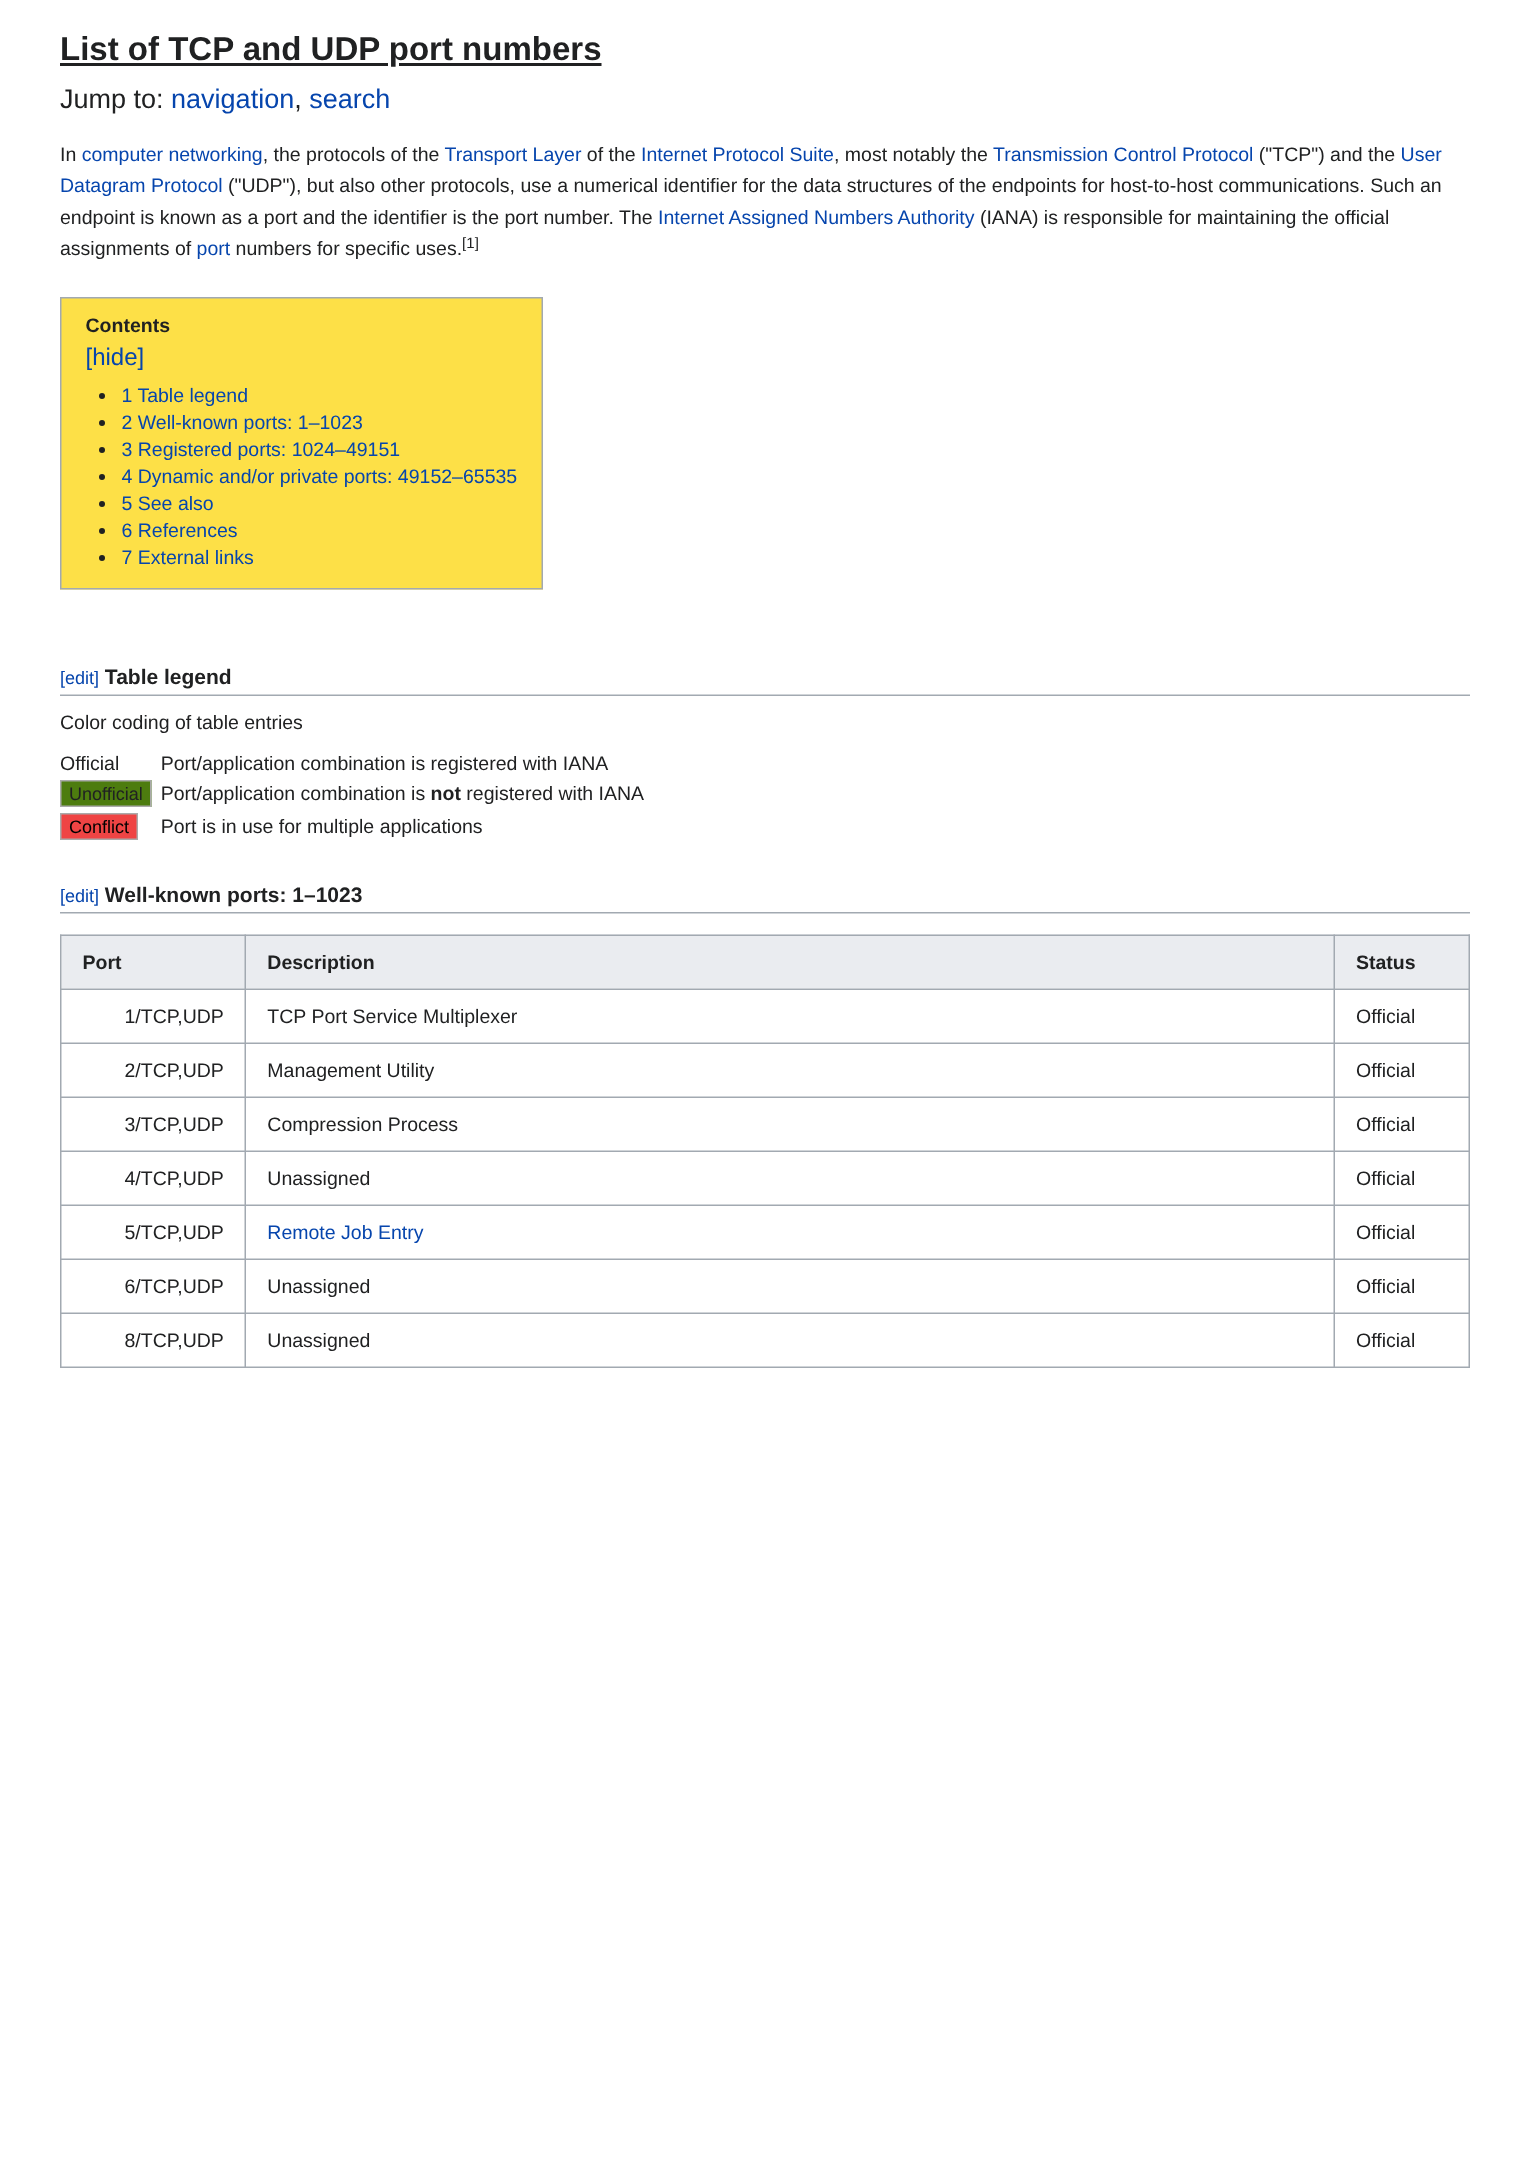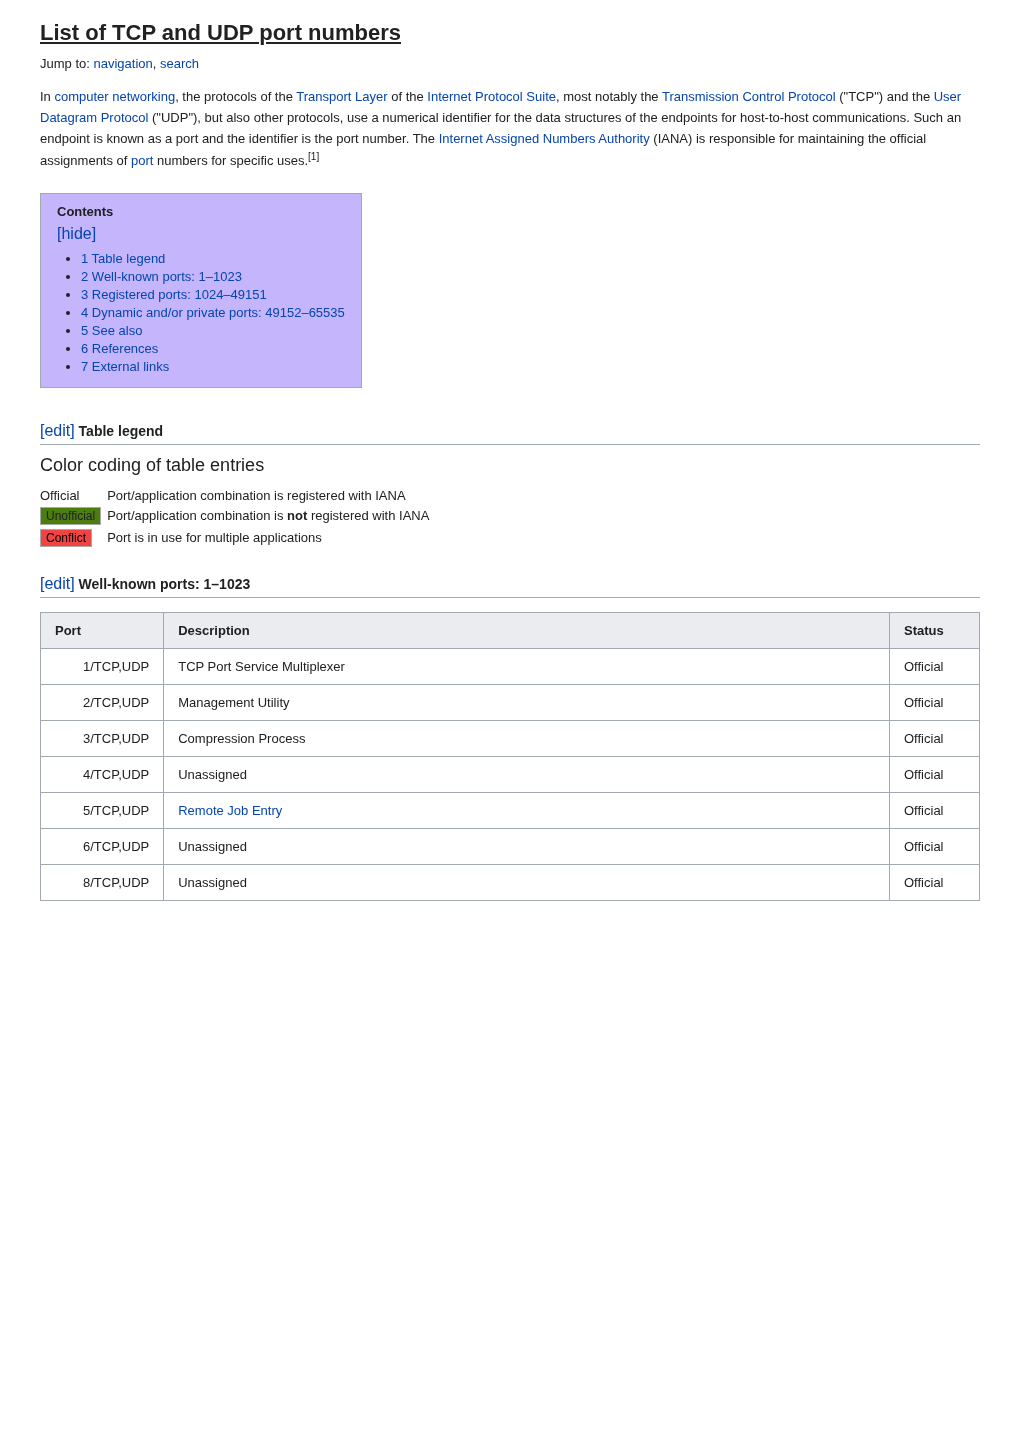--- a/index.html
+++ b/index.html
@@ -11,35 +11,35 @@
       padding: 20px 40px;
       max-width: 1020px;
     }
     h1 {
       font-size: 22px;
       font-weight: bold;
       text-decoration: underline;
       margin-bottom: 10px;
     }
     .jump-to {
-      font-size: 13px;
+      font-size: 18px;
       margin-bottom: 16px;
     }
     a { color: #0645ad; text-decoration: none; }
     .intro-text {
       font-size: 13px;
       line-height: 1.6;
       margin-bottom: 20px;
     }
     .contents-box {
       border: 1px solid #a2a9b1;
-      background: #c4b5fd;
+      background: #fde047;
       padding: 10px 16px;
       display: inline-block;
-      margin-bottom: 12px;
+      margin-bottom: 28px;
       min-width: 200px;
     }
     .contents-title {
       font-weight: bold;
       margin-bottom: 6px;
     }
     .hide-link {
       font-size: 16px;
       margin-bottom: 8px;
       display: block;
@@ -53,24 +53,24 @@
     }
     .section-heading {
       font-size: 14px;
       font-weight: bold;
       margin: 22px 0 10px 0;
       border-bottom: 1px solid #a2a9b1;
       padding-bottom: 4px;
     }
     .section-heading .edit-link {
       font-weight: normal;
-      font-size: 16px;
+      font-size: 12px;
     }
     .color-coding-title {
-      font-size: 18px;
+      font-size: 13px;
       margin-bottom: 10px;
     }
     .legend-table {
       border-collapse: collapse;
       margin-bottom: 6px;
     }
     .legend-table tr td {
       padding: 2px 6px 2px 0;
       vertical-align: middle;
       font-size: 13px;

